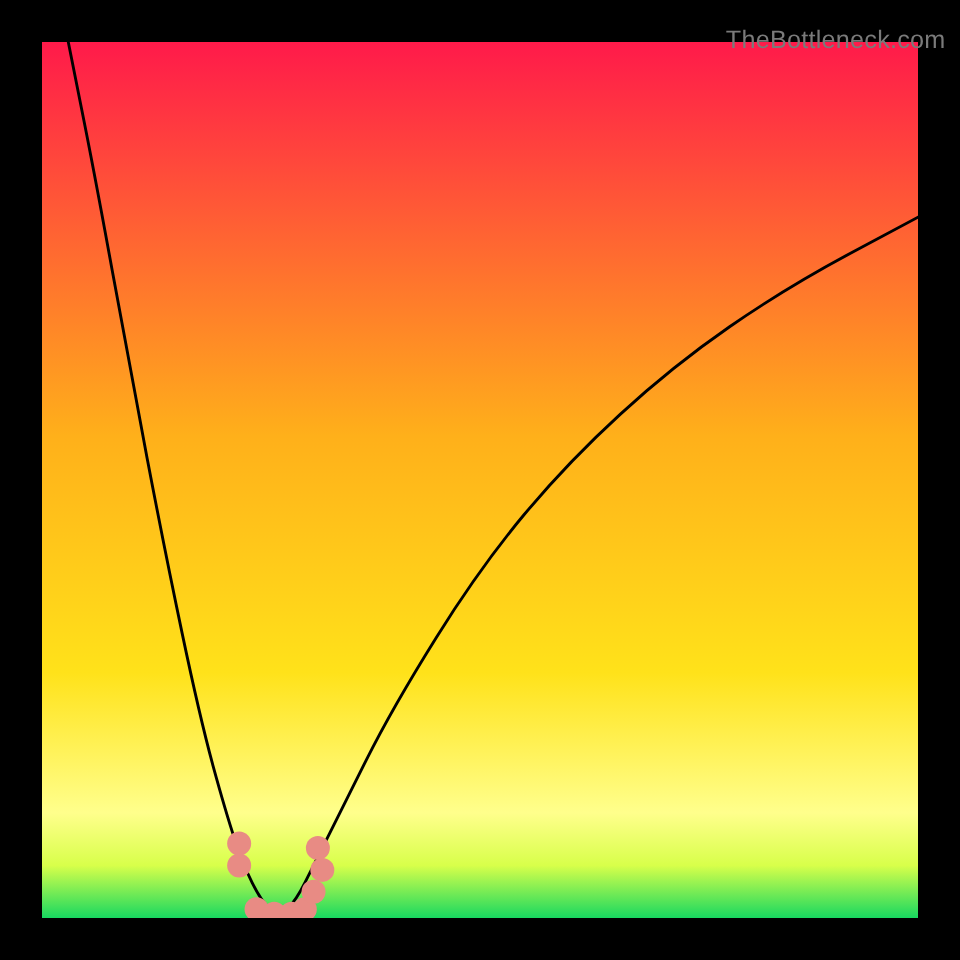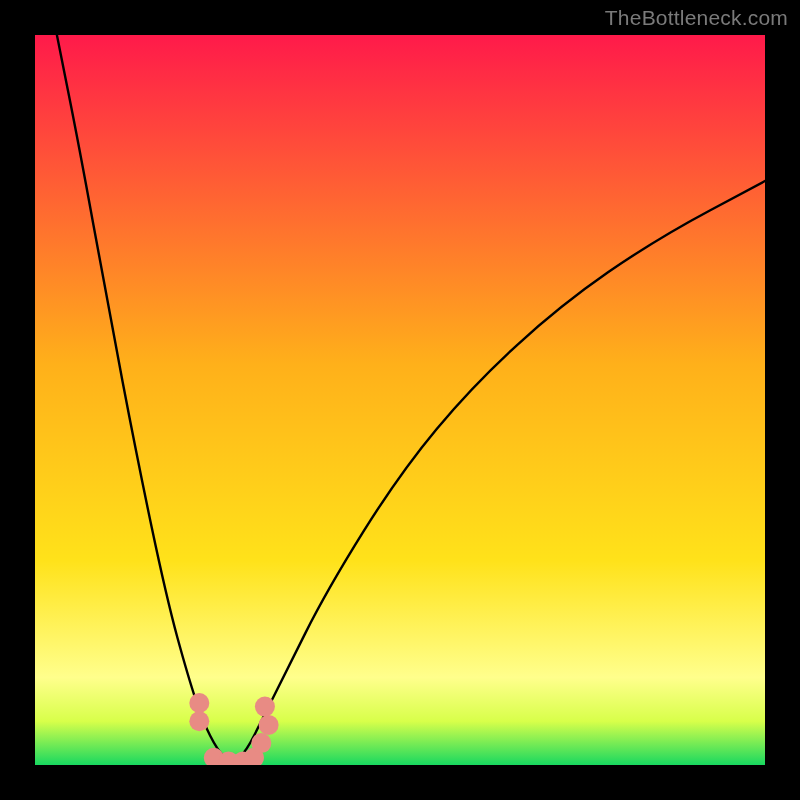--- a/index.html
+++ b/index.html
@@ -6,21 +6,21 @@
     margin: 0;
     padding: 0;
     width: 800px;
     height: 800px;
     background: #000;
     position: relative;
     font-family: Arial, Helvetica, sans-serif;
   }
   .watermark {
     position: absolute;
-    top: 6px;
+    top: 22px;
     right: 12px;
     color: #7a7a7a;
     font-size: 21px;
     font-weight: 500;
     letter-spacing: 0.2px;
     z-index: 10;
     text-align: right;
   }
   .plot-area {
     position: absolute;

